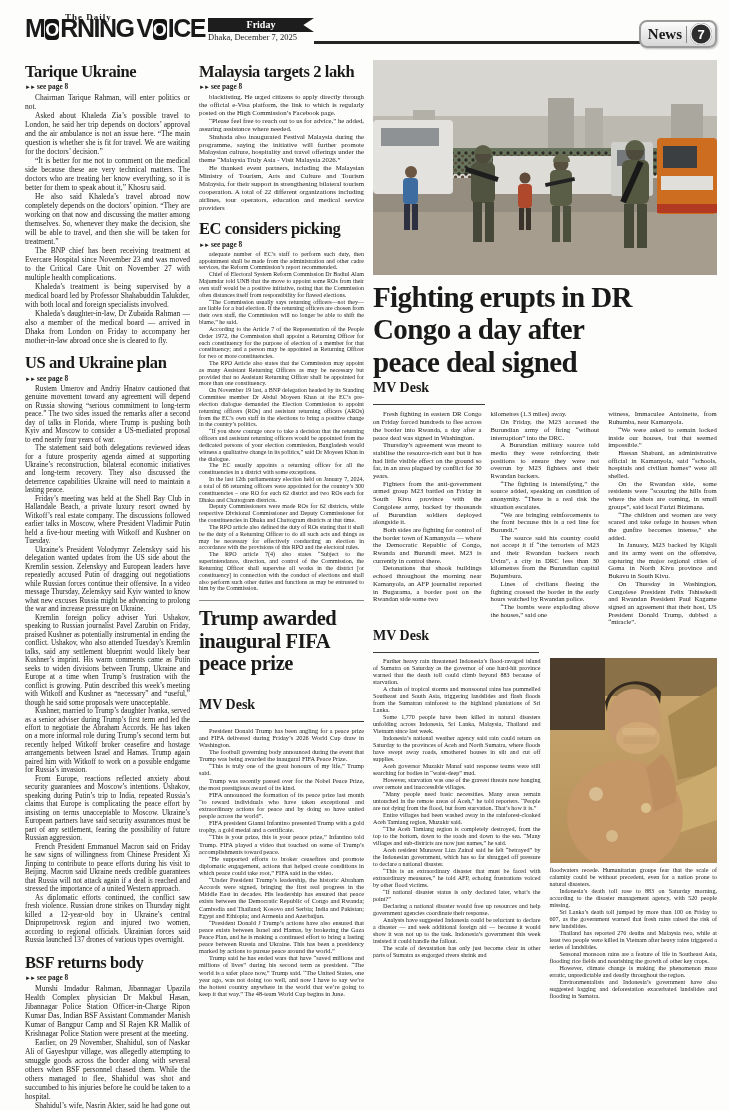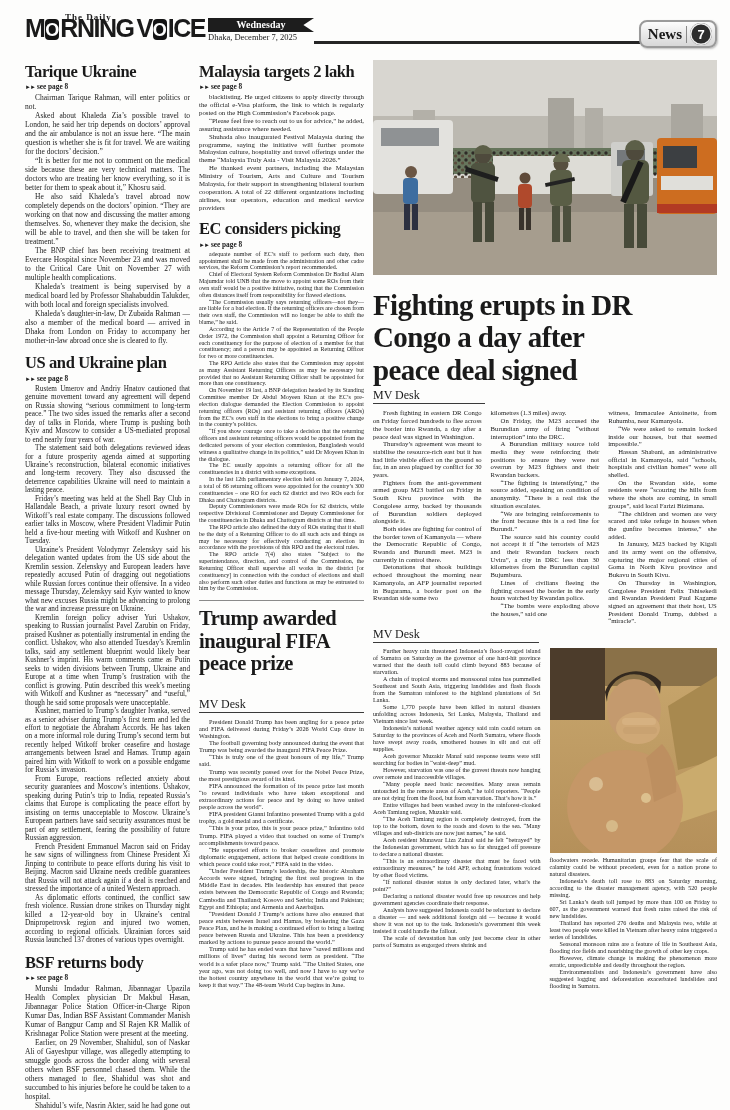--- a/index.html
+++ b/index.html
@@ -36,28 +36,28 @@
   .jump{font-weight:bold;font-size:7.3px;margin:0 0 2px}
   .jump-arrows{font-size:6px;letter-spacing:-1px;margin-right:2px}
   .para{text-align:justify;text-indent:10px}
   .sz-a .para{font-size:7.5px;line-height:1.2}
   .sz-b .para{font-size:7.2px;line-height:1.18}
   .sz-c .para{font-size:6.8px;line-height:1.16}
   .sz-d .para{font-size:6px;line-height:1.14}
   .cont .para:first-child{text-indent:0}
   .divider{border-top:1px solid #8a8a8a;margin:8px 0 6px}
   .fifa-title{font-size:20.5px;line-height:1.1;letter-spacing:-0.4px;font-weight:bold;margin:2px 0 22px;white-space:pre-line}
-  .byline{font-weight:normal;font-size:12px;border-bottom:1px solid #3a3a3a;padding-bottom:0;margin:2px 0 5px}
+  .byline{font-weight:bold;font-size:14px;border-bottom:1px solid #3a3a3a;padding-bottom:8px;margin:2px 0 5px}
   .by-congo{width:112px}
   .by-indo{width:166px}
   .by-fifa{width:165px}
   .sz-f .para{font-size:6.3px;line-height:1.13}
   
   .photo{display:block}
-  .headline-xl{font-size:29px;line-height:1.12;letter-spacing:-0.6px;font-weight:bold;margin:14px 0 2px;white-space:pre-line}
+  .headline-xl{font-size:29px;line-height:1.12;letter-spacing:-0.6px;font-weight:bold;margin:6px 0 2px;white-space:pre-line}
   .headline-lg{font-size:26.5px;line-height:1.1;letter-spacing:-0.6px;font-weight:bold;margin:8px 0 2px;white-space:pre-line}
   .threecol{display:flex;gap:9px}
   .tc{width:108.6px;flex:none}
   .tc .para{font-size:6.7px;line-height:1.15}
   .twocol{display:flex;gap:9px}
   .ic{width:167.5px;flex:none}
   .ic .para{font-size:6.1px;line-height:1.15}
   .photo-indo{margin-bottom:4px}
 </style>
 </head>
@@ -72,21 +72,21 @@
           <span>M</span>
           <span class="obox">O</span>
           <span>RNING</span>
           <span class="sp"></span>
           <span>V</span>
           <span class="obox">O</span>
           <span>ICE</span>
         </div>
     </div>
     <div class="dateblock">
-      <div class="ribbon"><span>Wednesday</span></div>
+      <div class="ribbon"><span>Friday</span></div>
       <div class="dateline">Dhaka, December 7, 2025</div>
     </div>
     <div class="mast-rule"></div>
     <div class="page-badge">
       <span class="badge-news">News</span>
       <span class="badge-circle">7</span>
     </div>
   </header>
 
   <div class="content">

